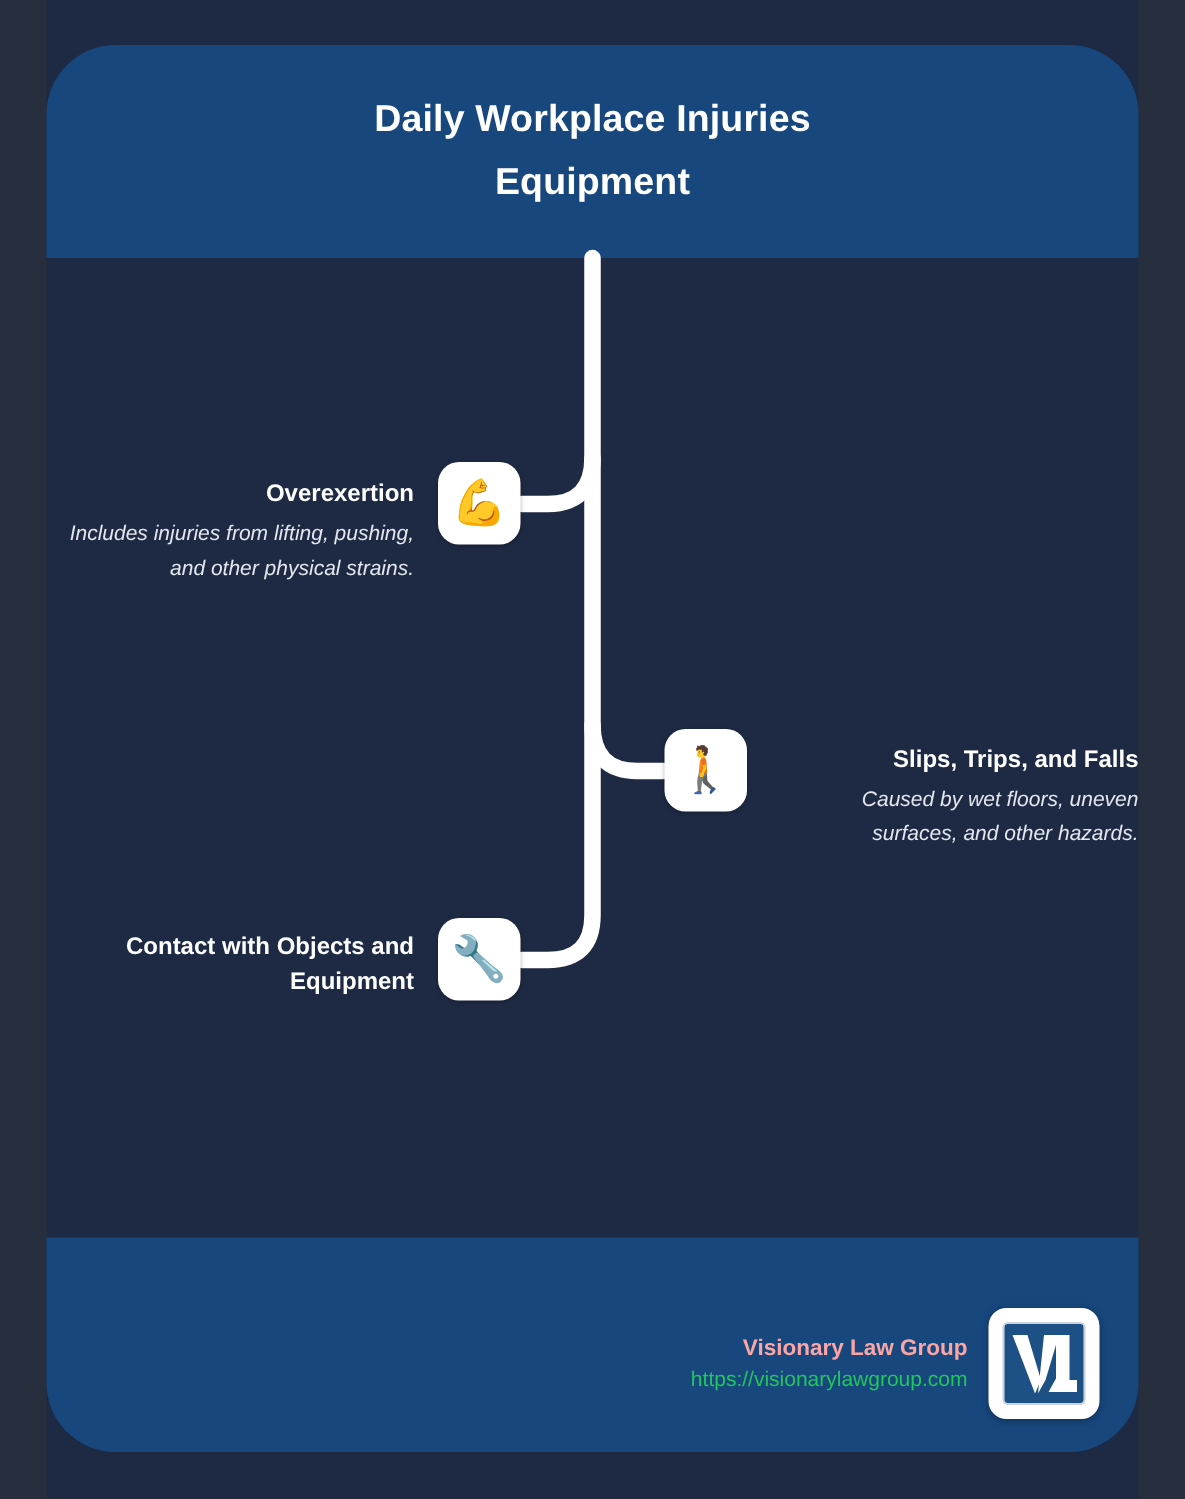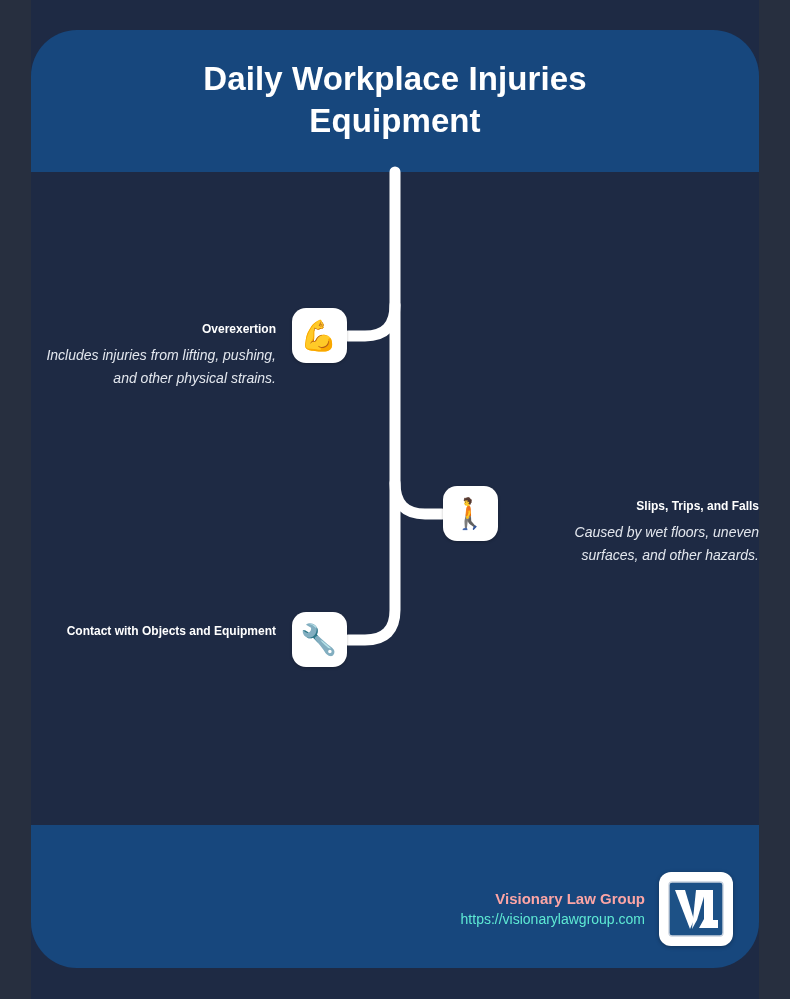--- a/index.html
+++ b/index.html
@@ -29,21 +29,21 @@
     border-top-left-radius:46px;
     border-top-right-radius:46px;
     display:flex;
     flex-direction:column;
     align-items:center;
     justify-content:flex-start;
     padding-top:28px;
   }
   .header h1{
     color:#ffffff;
-    font-size:33px;
+    font-size:25px;
     font-weight:bold;
     line-height:42px;
     text-align:center;
     letter-spacing:0.1px;
   }
   
   .connectors{
     position:absolute;
     left:0; top:0;
     width:790px; height:999px;
@@ -63,21 +63,21 @@
     box-shadow:0 1px 3px rgba(0,0,0,0.25);
     z-index:5;
   }
   
   .node-text{
     position:absolute;
     z-index:4;
   }
   .node-text .title{
     color:#ffffff;
-    font-size:12px;
+    font-size:16px;
     font-weight:bold;
     line-height:23px;
     margin-bottom:3px;
   }
   .node-text .desc{
     color:#e3e7ee;
     font-size:14px;
     font-weight:normal;
     line-height:23px;
     font-style:italic;
@@ -112,21 +112,21 @@
     gap:14px;
   }
   .footer-text{ text-align:right; }
   .footer-text .company{
     color:#fca5a5;
     font-size:15px;
     font-weight:bold;
     line-height:21px;
   }
   .footer-text .url{
-    color:#5eead4;
+    color:#22c55e;
     font-size:14px;
     font-weight:normal;
     line-height:21px;
   }
   .logo{
     width:74px; height:74px;
     background:#ffffff;
     border-radius:12px;
     display:flex;
     align-items:center;

